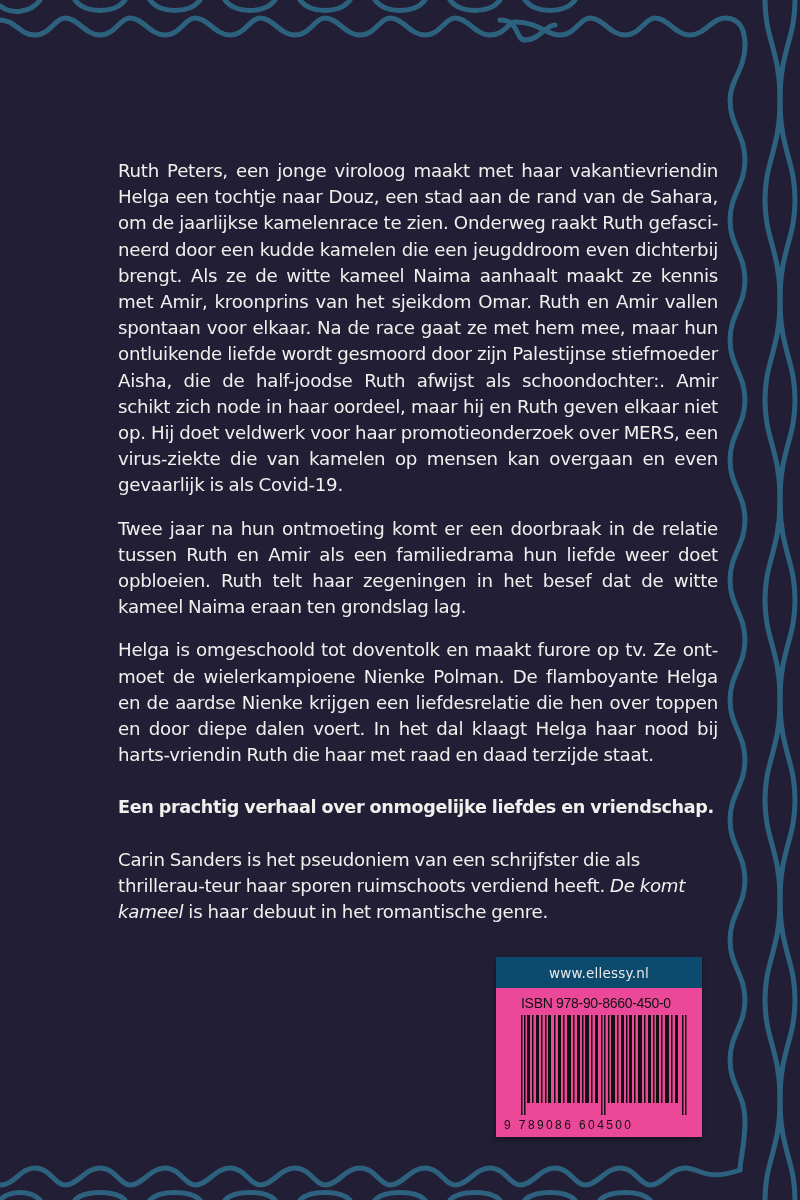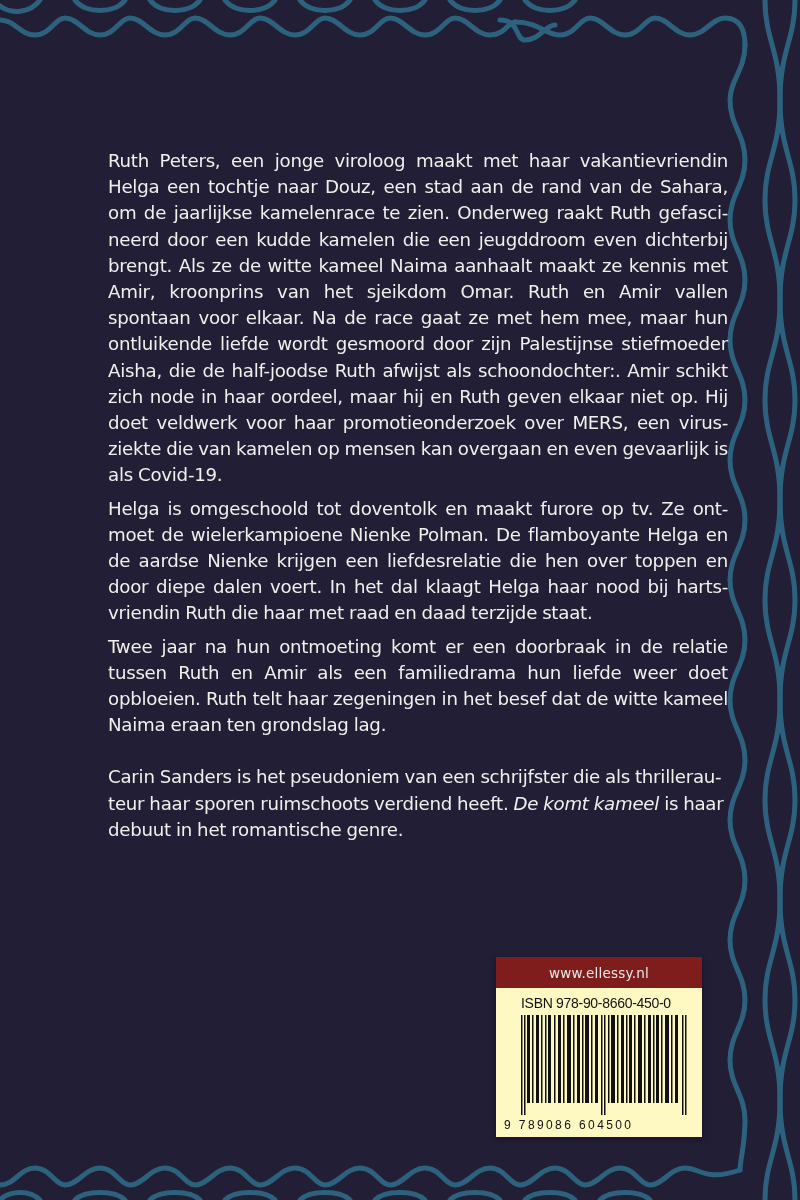--- a/index.html
+++ b/index.html
@@ -13,43 +13,43 @@
     .content {
       position: absolute;
       left: 101px; top: 141px;
       width: 634px;
       color: #f2f0ec;
       font-size: 18.2px;
       line-height: 26.2px;
       letter-spacing: -0.25px;
       word-spacing: -0.5px;
     }
-    .content p { margin: 7px; text-align: justify; }
+    .content p { margin: 17px; text-align: justify; }
     .tagline {
       margin-top: 26px !important;
       font-weight: bold;
       font-size: 17.6px;
       letter-spacing: -0.35px;
     }
     .bio { margin-top: 26px !important; text-align: left !important; }
     .bio em { font-style: italic; }
     .barcode-box {
       position: absolute;
       left: 496px; top: 957px;
       width: 206px; height: 180px;
       box-shadow: 0 2px 6px rgba(0,0,0,0.4);
     }
     .url-bar {
-      height: 31px; background: #7f1d1d;
+      height: 31px; background: #0c4a6e;
       color: #e8e8e8; font-size: 13.5px;
       display: flex; align-items: center; justify-content: center;
       letter-spacing: 0.2px;
     }
     .barcode-white {
-      background: #fef9c3; height: 149px; position: relative; padding-left: 12px;
+      background: #ec4899; height: 149px; position: relative; padding-left: 12px;
     }
     .isbn {
       position: absolute; left: 25px; top: 7px;
       font-family: "Liberation Sans", sans-serif;
       font-size: 14px; color: #111; letter-spacing: -0.3px;
     }
     .bars { position: absolute; left: 25px; top: 27px; width: 166px; height: 100px; }
     .ean {
       position: absolute; left: 8px; bottom: 5px;
       font-family: "Liberation Sans", sans-serif;
@@ -91,22 +91,23 @@
 
     <path d="M745,45 C745,70 730,80 730,100 C730,125 745,135 745,160 C745,185 730,195 730,220 C730,245 745,255 745,280 C745,305 730,315 730,340 C730,365 745,375 745,400 C745,425 730,435 730,460 C730,485 745,495 745,520 C745,545 730,555 730,580 C730,605 745,615 745,640 C745,665 730,675 730,700 C730,725 745,735 745,760 C745,785 730,795 730,820 C730,845 745,855 745,880 C745,905 730,915 730,940 C730,965 745,975 745,1000 C745,1025 730,1035 730,1060 C730,1085 745,1095 745,1120 C745,1145 740,1160 740,1170"></path>
 
     <path d="M765,0 C765,40 780,50 780,100 C780,150 765,160 765,200 C765,240 780,250 780,300 C780,350 765,360 765,400 C765,440 780,450 780,500 C780,550 765,560 765,600 C765,640 780,650 780,700 C780,750 765,760 765,800 C765,840 780,850 780,900 C780,950 765,960 765,1000 C765,1040 780,1050 780,1100 C780,1150 765,1160 765,1200"></path>
     <path d="M795,0 C795,40 780,50 780,100 C780,150 795,160 795,200 C795,240 780,250 780,300 C780,350 795,360 795,400 C795,440 780,450 780,500 C780,550 795,560 795,600 C795,640 780,650 780,700 C780,750 795,760 795,800 C795,840 780,850 780,900 C780,950 795,960 795,1000 C795,1040 780,1050 780,1100 C780,1150 795,1160 795,1200"></path>
   </g>
 </svg>
 
 <div class="content">
   <p>Ruth Peters, een jonge viroloog maakt met haar vakantievriendin Helga een tochtje naar Douz, een stad aan de rand van de Sahara, om de jaarlijkse kamelenrace te zien. Onderweg raakt Ruth gefasci-neerd door een kudde kamelen die een jeugddroom even dichterbij brengt. Als ze de witte kameel Naima aanhaalt maakt ze kennis met Amir, kroonprins van het sjeikdom Omar. Ruth en Amir vallen spontaan voor elkaar. Na de race gaat ze met hem mee, maar hun ontluikende liefde wordt gesmoord door zijn Palestijnse stiefmoeder Aisha, die de half-joodse Ruth afwijst als schoondochter:. Amir schikt zich node in haar oordeel, maar hij en Ruth geven elkaar niet op. Hij doet veldwerk voor haar promotieonderzoek over MERS, een virus-ziekte die van kamelen op mensen kan overgaan en even gevaarlijk is als Covid-19.</p>
+  <p>Twee jaar na hun ontmoeting komt er een doorbraak in de relatie tussen Ruth en Amir als een familiedrama hun liefde weer doet opbloeien. Ruth telt haar zegeningen in het besef dat de witte kameel Naima eraan ten grondslag lag.</p>
   <p>Helga is omgeschoold tot doventolk en maakt furore op tv. Ze ont-moet de wielerkampioene Nienke Polman. De flamboyante Helga en de aardse Nienke krijgen een liefdesrelatie die hen over toppen en door diepe dalen voert. In het dal klaagt Helga haar nood bij harts-vriendin Ruth die haar met raad en daad terzijde staat.</p>
-  <p>Twee jaar na hun ontmoeting komt er een doorbraak in de relatie tussen Ruth en Amir als een familiedrama hun liefde weer doet opbloeien. Ruth telt haar zegeningen in het besef dat de witte kameel Naima eraan ten grondslag lag.</p>
+  <p class="tagline">Een prachtig verhaal over onmogelijke liefdes en vriendschap.</p>
   <p class="bio"><span>Carin Sanders is het pseudoniem van een schrijfster die als thrillerau-teur haar sporen ruimschoots verdiend heeft. </span><em>De komt kameel</em><span> is haar debuut in het romantische genre.</span></p>
 </div>
 
 <div class="barcode-box">
   <div class="url-bar">www.ellessy.nl</div>
   <div class="barcode-white">
     <div class="isbn">ISBN 978-90-8660-450-0</div>
     <svg class="bars" viewBox="0 0 166 100" preserveAspectRatio="none" xmlns="http://www.w3.org/2000/svg">
       <g fill="#111">
         <rect x="0" y="0" width="1.5" height="100"></rect>

